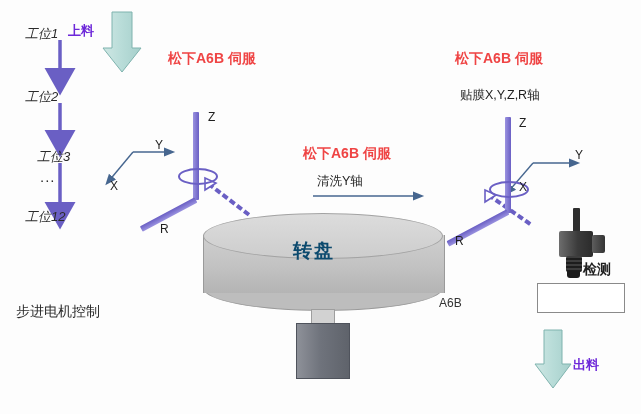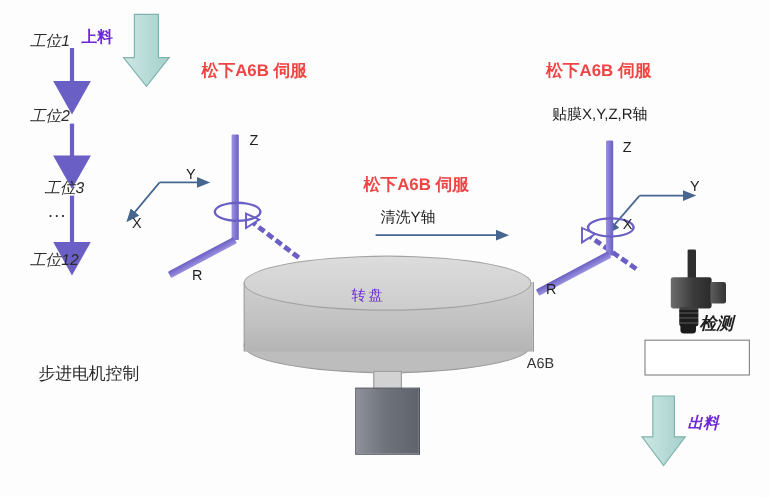--- a/index.html
+++ b/index.html
@@ -51,40 +51,39 @@
     font-size: 12.5px;
     color: #1f1f1f;
     white-space: nowrap;
   }
   .axis-letter {
     font-size: 12px;
     color: #1f1f1f;
     font-style: normal;
   }
   .table-word {
-    font-size: 12px;
-    font-weight: normal;
-    color: #6d28d9;
+    font-size: 19px;
+    font-weight: bold;
+    color: #0c4a6e;
     letter-spacing: 2px;
   }
   .caption {
     font-size: 14px;
     font-weight: bold;
     color: #1f1f1f;
     white-space: nowrap;
   }
   .small-code {
     font-size: 12px;
     color: #333;
   }
   .detect-word {
     font-size: 14px;
     font-weight: bold;
     color: #1f1f1f;
-    font-style: italic;
   }
 
   
   .tt-wrap { position: absolute; }
   .tt-body {
     position: absolute;
     left: 0; top: 22px;
     width: 240px; height: 58px;
     background: linear-gradient(to bottom, #cfcfcf 0%, #c2c2c2 55%, #b4b4b4 100%);
     border-left: 1px solid #9a9a9a;
@@ -255,24 +254,24 @@
       <path d="M485,190 L496,195 L485,202 Z" fill="#ffffff" stroke="#6a5fc4" stroke-width="1.6"></path>
     </g>
   </svg>
 
   <div class="abs station-label" style="left:25px; top:25px;">工位1</div>
   <div class="abs station-label" style="left:25px; top:88px;">工位2</div>
   <div class="abs station-label" style="left:25px; top:148px;margin-left:12px;">工位3</div>
   <div class="abs dots-label" style="left:40px; top:168px;">...</div>
   <div class="abs station-label" style="left:25px; top:208px;">工位12</div>
 
-  <div class="abs note-text" style="left:32px; top:301px;">步进电机控制</div>
+  <div class="abs note-text" style="left:16px; top:301px;">步进电机控制</div>
 
   <div class="abs flow-tag" style="left:68px; top:22px;">上料</div>
-  <div class="abs flow-tag" style="left:573px; top:344px;font-style:italic;">出料</div>
+  <div class="abs flow-tag" style="left:573px; top:356px;">出料</div>
 
   <div class="abs servo-title" style="left:168px; top:50px;">松下A6B 伺服</div>
 
   <div class="abs servo-title" style="left:303px; top:145px;">松下A6B 伺服</div>
   <div class="abs servo-sub" style="left:317px; top:173px;">清洗Y轴</div>
 
   <div class="abs servo-title" style="left:455px; top:50px;">松下A6B 伺服</div>
   <div class="abs servo-sub" style="left:460px; top:87px;">贴膜X,Y,Z,R轴</div>
 
   <div class="abs" style="left:0; top:0;">

